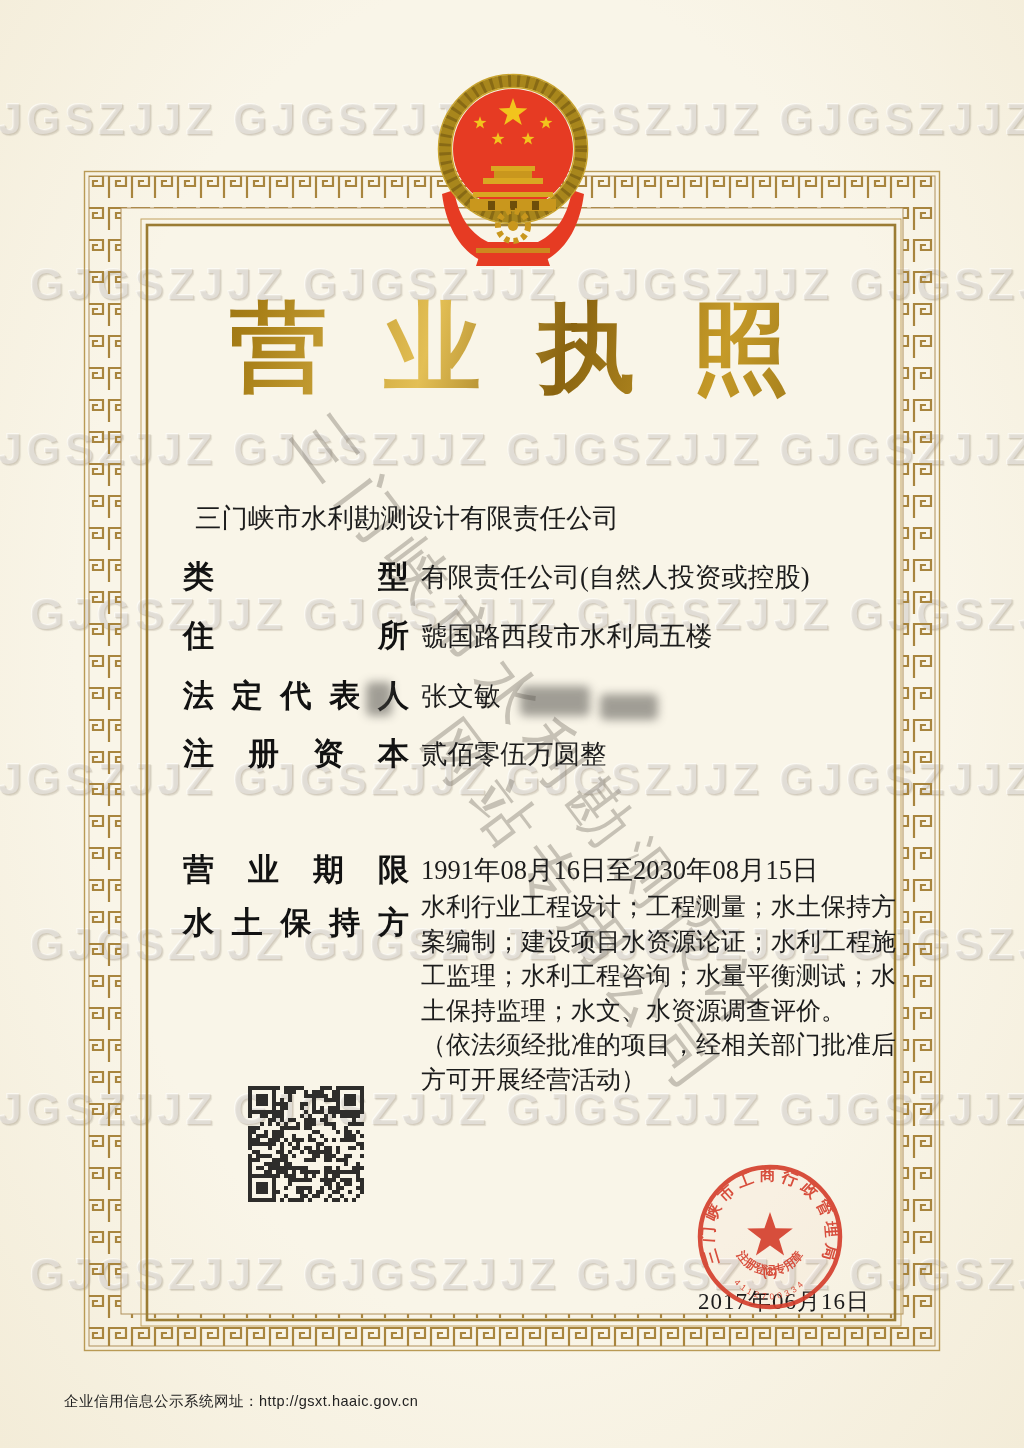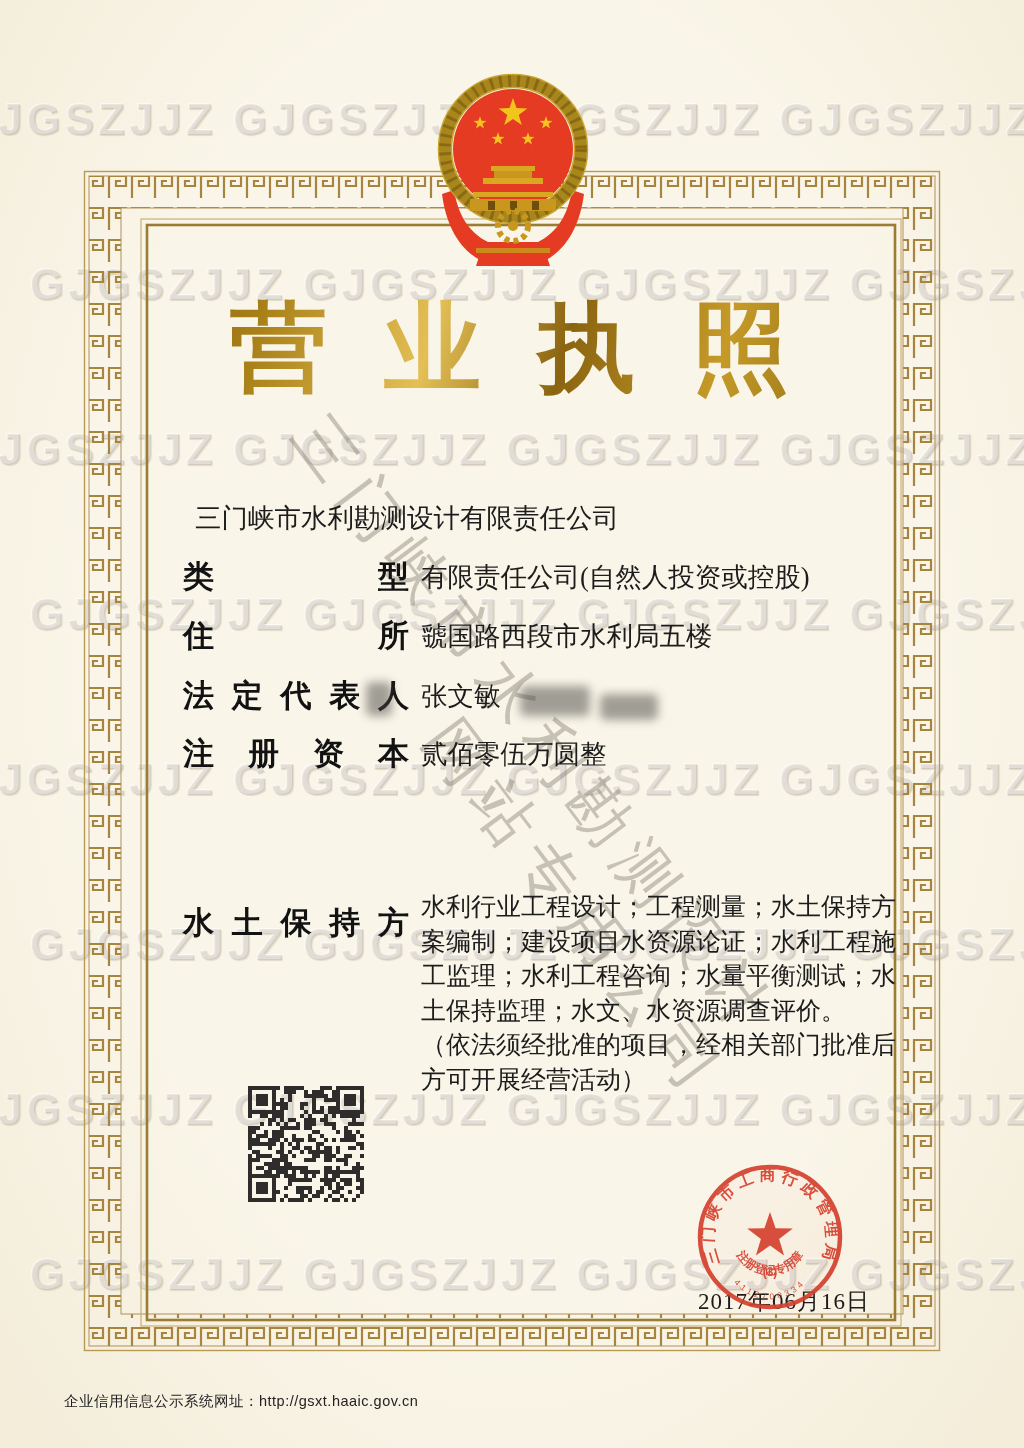--- a/index.html
+++ b/index.html
@@ -144,20 +144,24 @@
     <div class="flabel">类型</div>
     <div class="fvalue">有限责任公司(自然人投资或控股)</div>
   </div>
   <div class="frow" style="top:675px">
     <div class="flabel">法定代表人</div>
     <div class="fvalue">张文敏</div>
   </div>
   <div class="frow" style="top:733px">
     <div class="flabel">注册资本</div>
     <div class="fvalue">贰佰零伍万圆整</div>
+  </div>
+  <div class="frow" style="top:849px">
+    <div class="flabel">营业期限</div>
+    <div class="fvalue">1991年08月16日至2030年08月15日</div>
   </div>
   <div class="frow" style="top:890px">
     <div class="flabel" style="padding-top:12px">水土保持方</div>
     <div class="fvalue scope">水利行业工程设计；工程测量；水土保持方
 案编制；建设项目水资源论证；水利工程施
 工监理；水利工程咨询；水量平衡测试；水
 土保持监理；水文、水资源调查评价。
 （依法须经批准的项目，经相关部门批准后
 方可开展经营活动）</div>
   </div>

